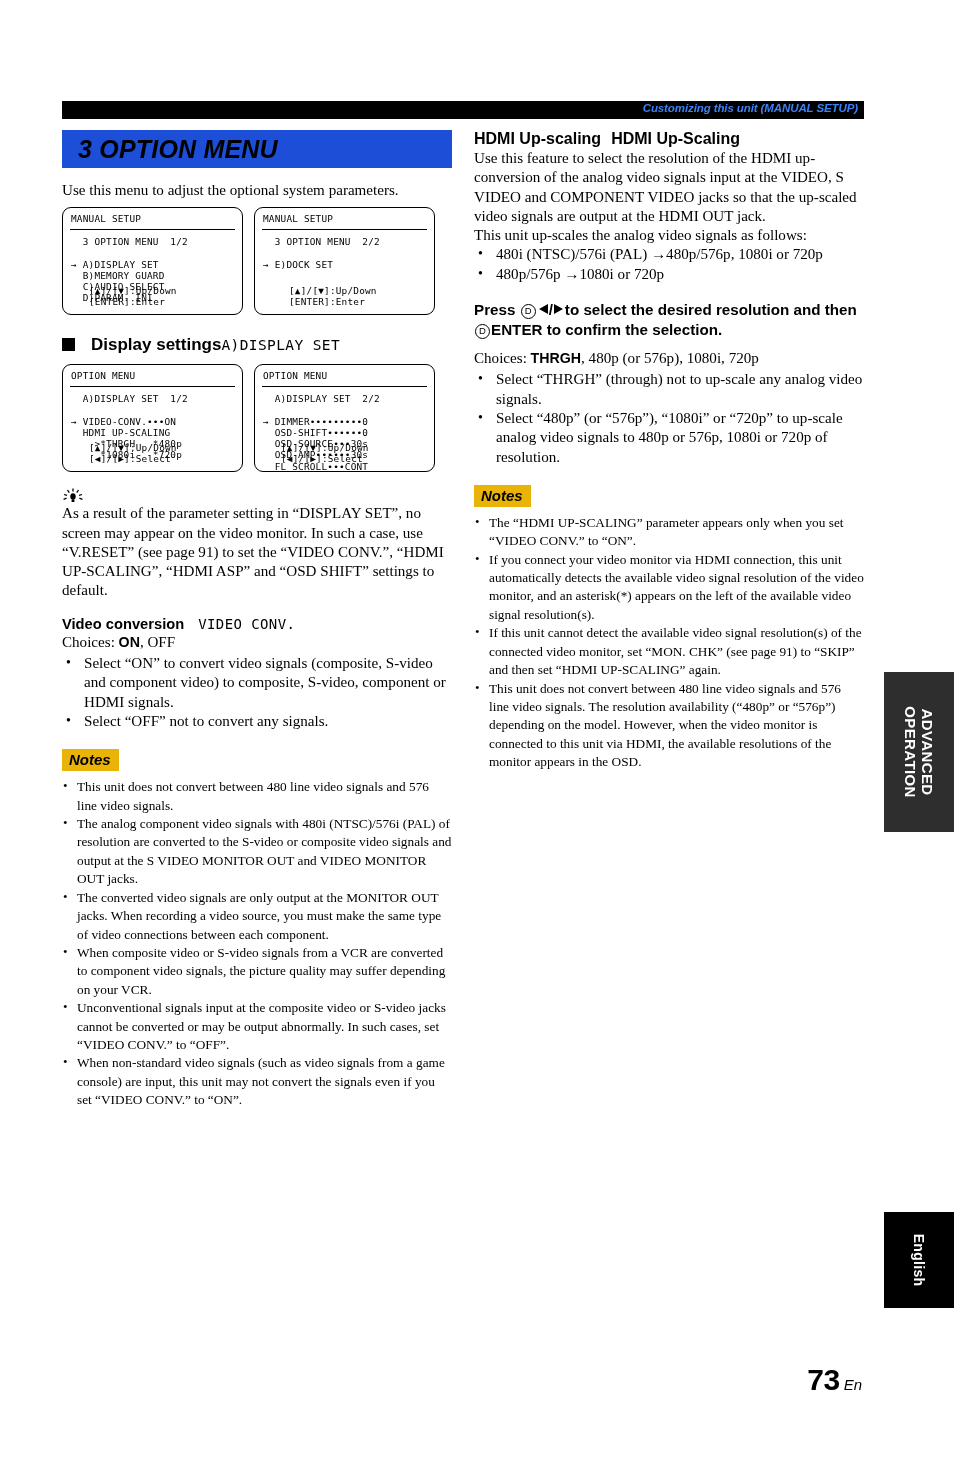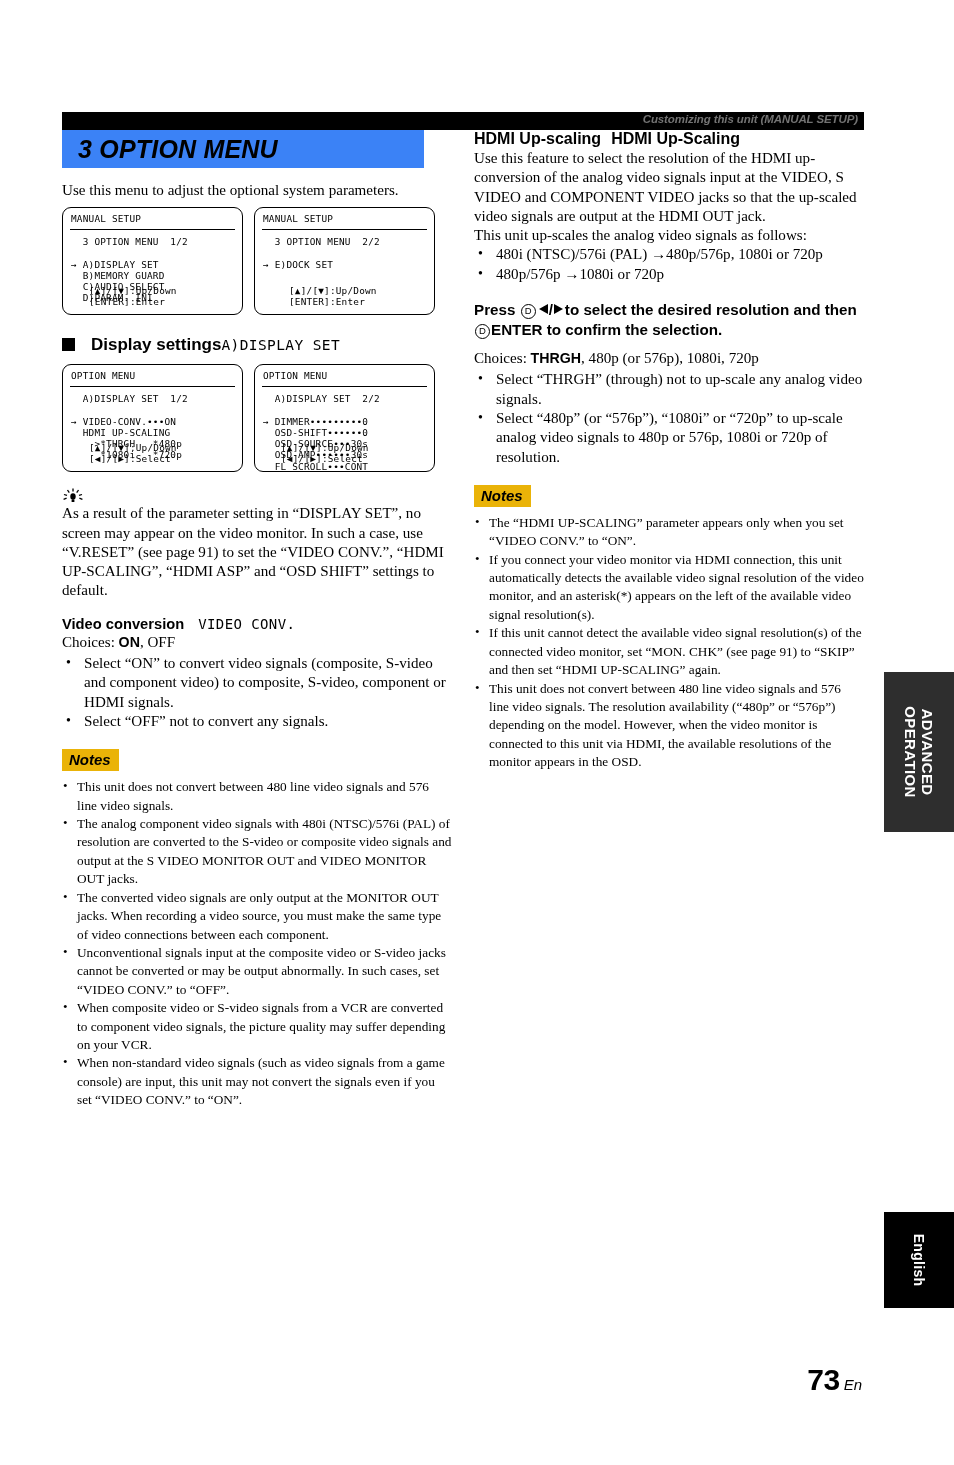--- a/index.html
+++ b/index.html
@@ -13,25 +13,25 @@
     position: relative;
     font-family: "Liberation Serif", serif;
     color: #000;
     overflow: hidden;
   }
 
   
   .header-bar {
     position: absolute;
     left: 62px;
-    top: 112px;
+    top: 101px;
     width: 802px;
     height: 18px;
     background: #000;
-    color: #737373;
+    color: #3b82f6;
   }
   .header-bar .hdr-text {
     position: absolute;
     right: 6px;
     top: 1px;
     font-family: "Liberation Sans", sans-serif;
     font-weight: bold;
     font-style: italic;
     font-size: 11.5px;
     letter-spacing: -0.1px;
@@ -42,23 +42,23 @@
   .col {
     position: absolute;
     top: 130px;
     width: 390px;
   }
   .col-left  { left: 62px;  }
   .col-right { left: 474px; }
 
   
   .title-band {
-    background: #3b82f6;
+    background: #1d4ed8;
     height: 38px;
-    width: 362px;
+    width: 390px;
     position: relative;
     margin-bottom: 13px;
   }
   .title-band .title-text {
     position: absolute;
     left: 16px;
     top: 5px;
     font-family: "Liberation Sans", sans-serif;
     font-weight: bold;
     font-style: italic;
@@ -415,22 +415,22 @@
     <li>Select “ON” to convert video signals (composite, S-video and component video) to composite, S-video, component or HDMI signals.</li>
     <li>Select “OFF” not to convert any signals.</li>
   </ul>
 
   
   <div class="notes-tag">Notes</div>
   <ul class="notes">
     <li>This unit does not convert between 480 line video signals and 576 line video signals.</li>
     <li>The analog component video signals with 480i (NTSC)/576i (PAL) of resolution are converted to the S-video or composite video signals and output at the S VIDEO MONITOR OUT and VIDEO MONITOR OUT jacks.</li>
     <li>The converted video signals are only output at the MONITOR OUT jacks. When recording a video source, you must make the same type of video connections between each component.</li>
+    <li>When composite video or S-video signals from a VCR are converted to component video signals, the picture quality may suffer depending on your VCR.</li>
     <li>Unconventional signals input at the composite video or S-video jacks cannot be converted or may be output abnormally. In such cases, set “VIDEO CONV.” to “OFF”.</li>
-    <li>When composite video or S-video signals from a VCR are converted to component video signals, the picture quality may suffer depending on your VCR.</li>
     <li>When non-standard video signals (such as video signals from a game console) are input, this unit may not convert the signals even if you set “VIDEO CONV.” to “ON”.</li>
   </ul>
 </div>
 
 <div class="col col-right">
 
   <div class="sub-head" style="margin-top:0;font-size:16px;">
     <span>HDMI Up-scaling</span>
     <span style="margin-left:10px;">HDMI Up-Scaling</span>
   </div>

